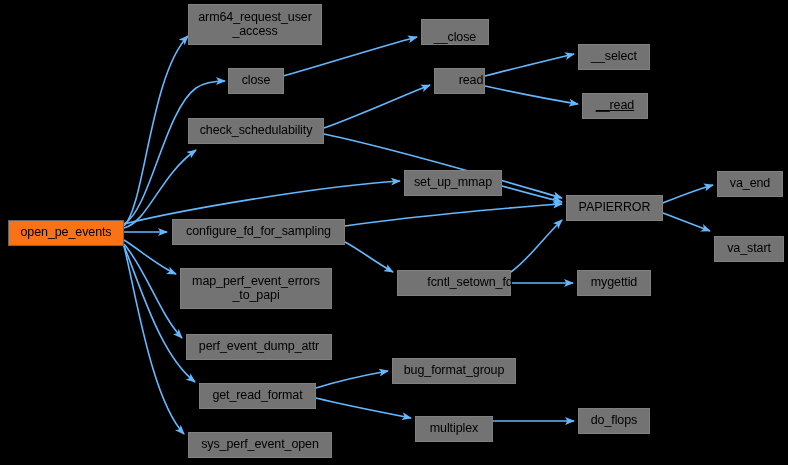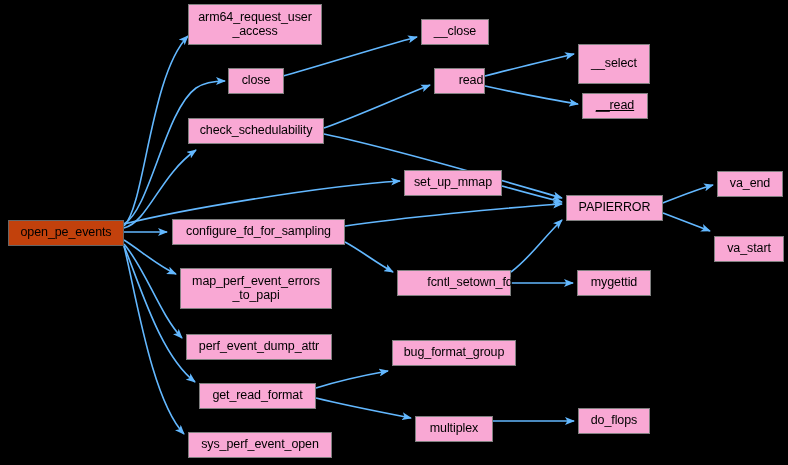--- a/index.html
+++ b/index.html
@@ -7,35 +7,35 @@
     position:relative;
     width:788px;height:465px;
     background:#000000;
     font-family:"Liberation Sans", sans-serif;
     overflow:hidden;
   }
   #edges{position:absolute;left:0;top:0;width:788px;height:465px;}
   .node{
     position:absolute;
     box-sizing:border-box;
-    background:#f9a8d4;
+    background:#737373;
     border:1px solid #808080;
     color:#000000;
     font-size:12.5px;
     line-height:13.5px;
     display:flex;
     align-items:center;
     justify-content:center;
     text-align:center;
     white-space:pre-line;
     z-index:5;
     letter-spacing:-0.1px;
   }
   .node.root{
-    background:#c2410c;
+    background:#f97316;
     border:1px solid #666666;
     color:#000000;
   }
 </style>
 </head>
 <body>
 
 <div id="graph">
   <svg id="edges" viewBox="0 0 788 465" xmlns="http://www.w3.org/2000/svg">
     <defs>
@@ -69,33 +69,33 @@
         <path d="M 316,398 C 340,404 380,412 411,418" fill="none" stroke="#63b8ff" stroke-width="1.6" marker-end="url(#ah)"></path>
         <path d="M 493,421 L 574,421" fill="none" stroke="#63b8ff" stroke-width="1.6" marker-end="url(#ah)"></path>
       </g>
   </svg>
   <div id="node-layer">
       <div class="node root" style="left: 8px; top: 220px; width: 116px; height: 26px;"><span>open_pe_events</span></div>
       <div class="node" style="left: 188px; top: 4px; width: 134px; height: 41px;"><span>arm64_request_user
 _access</span></div>
       <div class="node" style="left: 228px; top: 68px; width: 56px; height: 26px;"><span>close</span></div>
       <div class="node" style="left: 188px; top: 118px; width: 136px; height: 26px;"><span>check_schedulability</span></div>
-      <div class="node" style="left: 421px; top: 19px; width: 68px; height: 26px;"><span>__close</span></div>
+      <div class="node" style="left: 421px; top: 19px; width: 68px; height: 26px; align-items: flex-end;"><span>__close</span></div>
       <div class="node" style="left: 434px; top: 68px; width: 51px; height: 26px; padding-left: 23px;"><span>read</span></div>
-      <div class="node" style="left: 578px; top: 44px; width: 72px; height: 40px;"><span>__select</span></div>
+      <div class="node" style="left: 578px; top: 44px; width: 72px; height: 26px;"><span>__select</span></div>
       <div class="node" style="left: 582px; top: 93px; width: 66px; height: 26px; text-decoration: underline;"><span>__read</span></div>
       <div class="node" style="left: 404px; top: 170px; width: 98px; height: 26px;"><span>set_up_mmap</span></div>
       <div class="node" style="left: 566px; top: 195px; width: 97px; height: 26px;"><span>PAPIERROR</span></div>
       <div class="node" style="left: 717px; top: 171px; width: 66px; height: 26px;"><span>va_end</span></div>
       <div class="node" style="left: 714px; top: 220px; width: 70px; height: 26px; margin-top: 16px;"><span>va_start</span></div>
       <div class="node" style="left: 172px; top: 219px; width: 173px; height: 26px;"><span>configure_fd_for_sampling</span></div>
       <div class="node" style="left: 180px; top: 268px; width: 152px; height: 41px;"><span>map_perf_event_errors
 _to_papi</span></div>
       <div class="node" style="left: 397px; top: 270px; width: 114px; height: 26px; padding-left: 32px;"><span>fcntl_setown_fd</span></div>
       <div class="node" style="left: 577px; top: 270px; width: 74px; height: 26px;"><span>mygettid</span></div>
       <div class="node" style="left: 186px; top: 334px; width: 146px; height: 26px;"><span>perf_event_dump_attr</span></div>
       <div class="node" style="left: 199px; top: 383px; width: 117px; height: 26px;"><span>get_read_format</span></div>
       <div class="node" style="left: 188px; top: 432px; width: 144px; height: 26px;"><span>sys_perf_event_open</span></div>
-      <div class="node" style="left: 392px; top: 340px; width: 124px; height: 26px;"><span>bug_format_group</span></div>
+      <div class="node" style="left: 392px; top: 358px; width: 124px; height: 26px;"><span>bug_format_group</span></div>
       <div class="node" style="left: 415px; top: 416px; width: 78px; height: 26px;"><span>multiplex</span></div>
       <div class="node" style="left: 578px; top: 408px; width: 72px; height: 26px;"><span>do_flops</span></div>
     </div>
 </div>
 
 </body></html>

